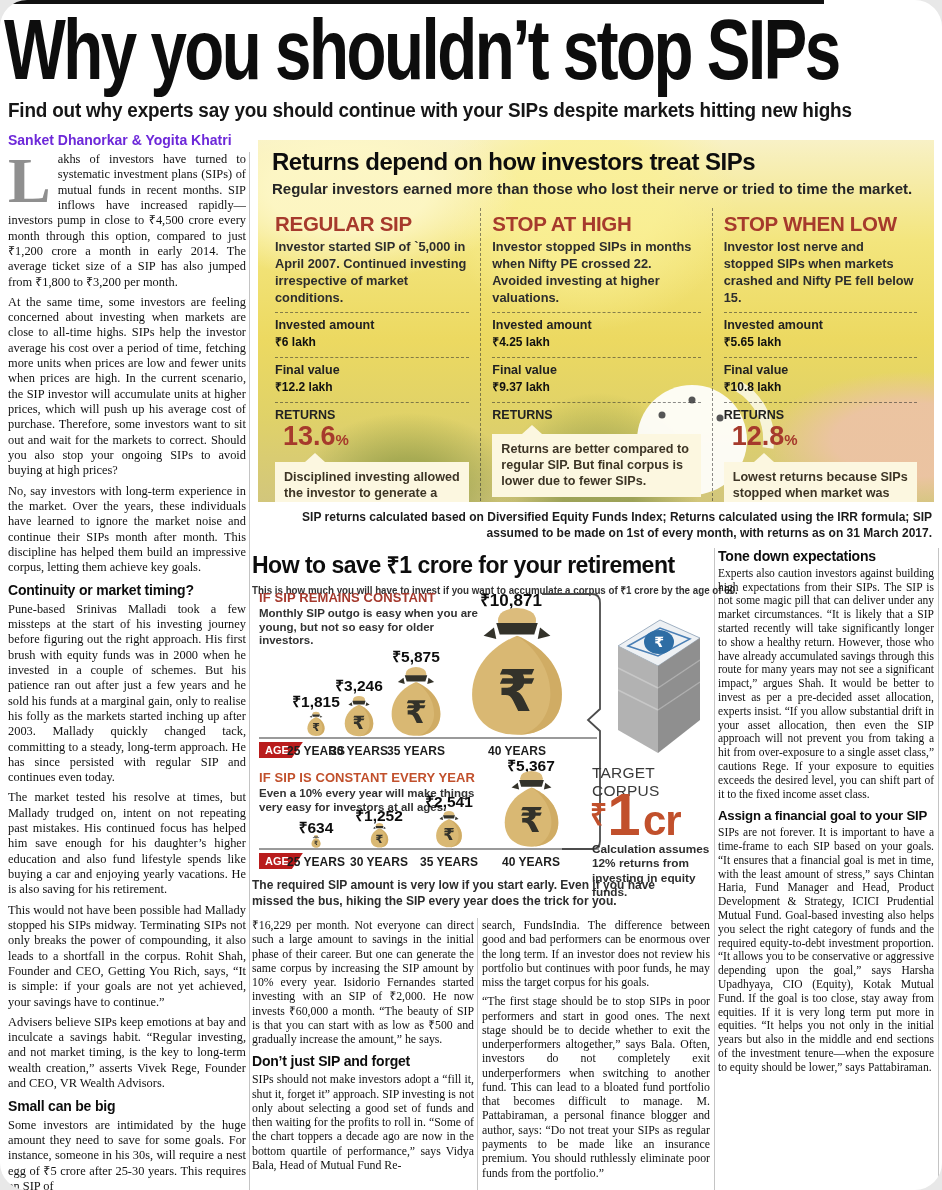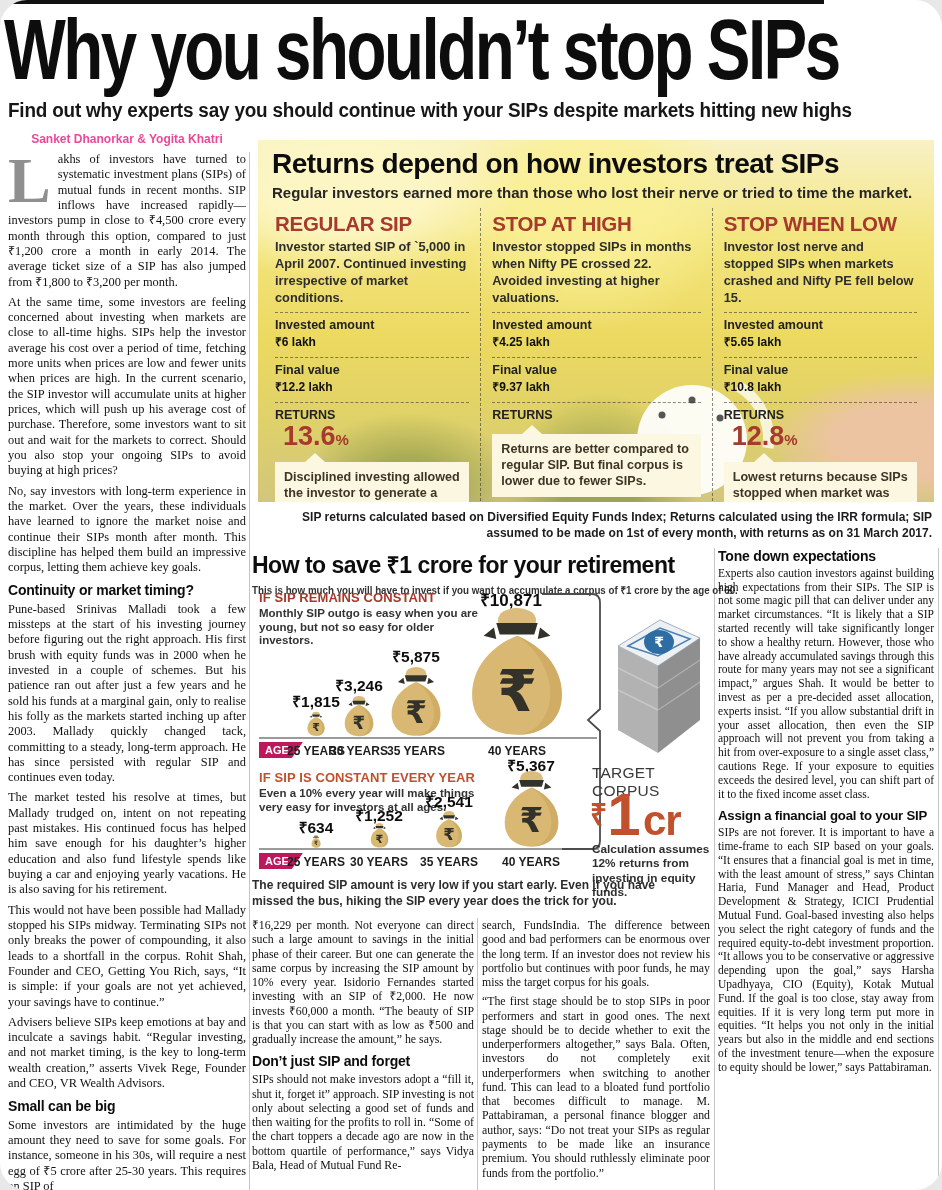--- a/index.html
+++ b/index.html
@@ -9,22 +9,22 @@
   .topbar { position:absolute; left:0; top:0; width:824px; height:4px; background:#111; }
 
   
   .headline { position:absolute; left:4px; top:6px; width:940px;
     font-family:"Liberation Sans", sans-serif; font-weight:bold; font-size:78px;
     letter-spacing:-3px; white-space:nowrap; color:#0d0d0d;
     transform:scale(0.84,1.10); transform-origin:left top; line-height:1; }
   .subhead { position:absolute; left:8px; top:99px; width:934px;
     font-family:"Liberation Sans", sans-serif; font-weight:bold; font-size:19.5px;
     letter-spacing:-0.2px; color:#161616; white-space:nowrap; transform:scaleX(0.97); transform-origin:left; }
-  .byline { position:absolute; left:8px; top:132px; width:238px; text-align:center;
-    font-family:"Liberation Sans", sans-serif; font-weight:bold; font-size:12px; color:#ec4899; }
+  .byline { position:absolute; left:8px; top:132px; width:238px; 
+    font-family:"Liberation Sans", sans-serif; font-weight:bold; font-size:14px; color:#6d28d9; }
 
   
   .bodycol { position:absolute; text-align:justify; }
   .bodycol p { margin-bottom:5px; }
   .colrule { position:absolute; width:1px; background:#c4c4c4; }
   #left-col  { left:8px;  top:152px; width:238px; height:1038px; font-size:12.4px; line-height:1.235; }
   #mid-col1  { left:252px; top:918px; width:222px; height:272px; font-size:11.8px; line-height:1.21; }
   #mid-col2  { left:482px; top:918px; width:228px; height:272px; font-size:11.8px; line-height:1.21; }
   #right-col { left:718px; top:548px; width:216px; height:642px; font-size:11.5px; line-height:1.2; }
   .colhead { font-family:"Liberation Sans", sans-serif; font-weight:bold; font-size:14px;
@@ -37,21 +37,21 @@
   #sip-photo { position:relative; width:676px; height:362px; overflow:hidden;
     background:
       radial-gradient(ellipse at 655px 300px, rgba(236,195,164,0.95) 0 80px, rgba(236,195,164,0) 150px),
       radial-gradient(ellipse at 90px 50px,  rgba(253,247,199,0.9) 0 80px, rgba(253,247,199,0) 170px),
       radial-gradient(ellipse at 330px 60px, rgba(250,240,150,0.8) 0 70px, rgba(250,240,150,0) 150px),
       radial-gradient(ellipse at 150px 345px, rgba(118,138,52,0.5) 0 40px, rgba(118,138,52,0) 110px),
       radial-gradient(ellipse at 340px 358px, rgba(92,118,44,0.45) 0 35px, rgba(92,118,44,0) 100px),
       linear-gradient(180deg,#f8f1c6 0%,#f3e57d 28%,#ecd961 55%,#e0d268 76%,#d2c67c 100%); }
   .clockdeco { position:absolute; left:372px; top:228px; z-index:0; }
   #sip-title { position:relative; z-index:1; padding:8px 0 0 14px;
-    font-family:"Liberation Sans", sans-serif; font-weight:bold; font-size:28px;
+    font-family:"Liberation Sans", sans-serif; font-weight:bold; font-size:24px;
     letter-spacing:-0.5px; color:#0d0d0d; }
   #sip-sub { position:relative; z-index:1; padding:4px 0 0 14px;
     font-family:"Liberation Sans", sans-serif; font-weight:bold; font-size:15px; color:#262626; }
   #sip-cols { position:absolute; left:6px; right:6px; top:68px; bottom:6px; z-index:1;
     display:grid; grid-template-columns:1fr 1.07fr 1fr; }
   .sip-col { padding:0 11px; font-family:"Liberation Sans", sans-serif; }
   .sip-col + .sip-col { border-left:1px dashed rgba(45,45,45,0.55); }
   .sip-head { font-weight:bold; font-size:20.5px; letter-spacing:-0.3px; color:#a63a2c; margin:4px 0 3px 0; }
   .sip-desc { font-weight:bold; font-size:12.8px; line-height:1.32; color:#2d2d2d;
               min-height:62px; border-bottom:1px dashed rgba(45,45,45,0.55); padding-bottom:5px; }
@@ -80,21 +80,21 @@
   #ret-chartB { top:222px; width:360px; height:100px; }
   .ret-head { font-weight:bold; font-size:13px; letter-spacing:0.1px; }
   #ret-chartA .ret-head { color:#a5392d; }
   #ret-chartB .ret-head { color:#c1502c; }
   .ret-desc { font-weight:bold; font-size:11.5px; line-height:1.18; color:#333; width:220px; margin-top:2px; }
   .axis { position:absolute; left:0; height:2px; background:#9a9a9a; }
   .bag { position:absolute; }
   .bagval { position:absolute; transform:translateX(-50%); font-weight:bold; font-size:15.5px;
             color:#0d0d0d; white-space:nowrap; }
   .age-row { position:absolute; left:0; right:0; height:18px; }
-  .age-tag { position:absolute; left:0; top:0; background:#be185d; color:#fff; font-weight:bold;
+  .age-tag { position:absolute; left:0; top:0; background:#b91c1c; color:#fff; font-weight:bold;
              font-size:11px; padding:2px 14px 2px 6px;
              clip-path:polygon(0 0,100% 0,calc(100% - 11px) 100%,0 100%); }
   .age-lbl { position:absolute; top:2px; transform:translateX(-50%); font-weight:bold;
              font-size:12px; color:#1d1d1d; white-space:nowrap; }
   #ret-caption { position:absolute; left:0; top:330px; width:442px; font-weight:bold;
              font-size:12px; line-height:1.3; color:#2d2d2d; }
   .braces { position:absolute; left:288px; top:40px; }
   #stack { position:absolute; left:356px; top:58px; }
   #target-label { position:absolute; left:340px; top:216px; width:118px; font-size:15.5px;
              color:#3a3a3a; letter-spacing:0.2px; }

